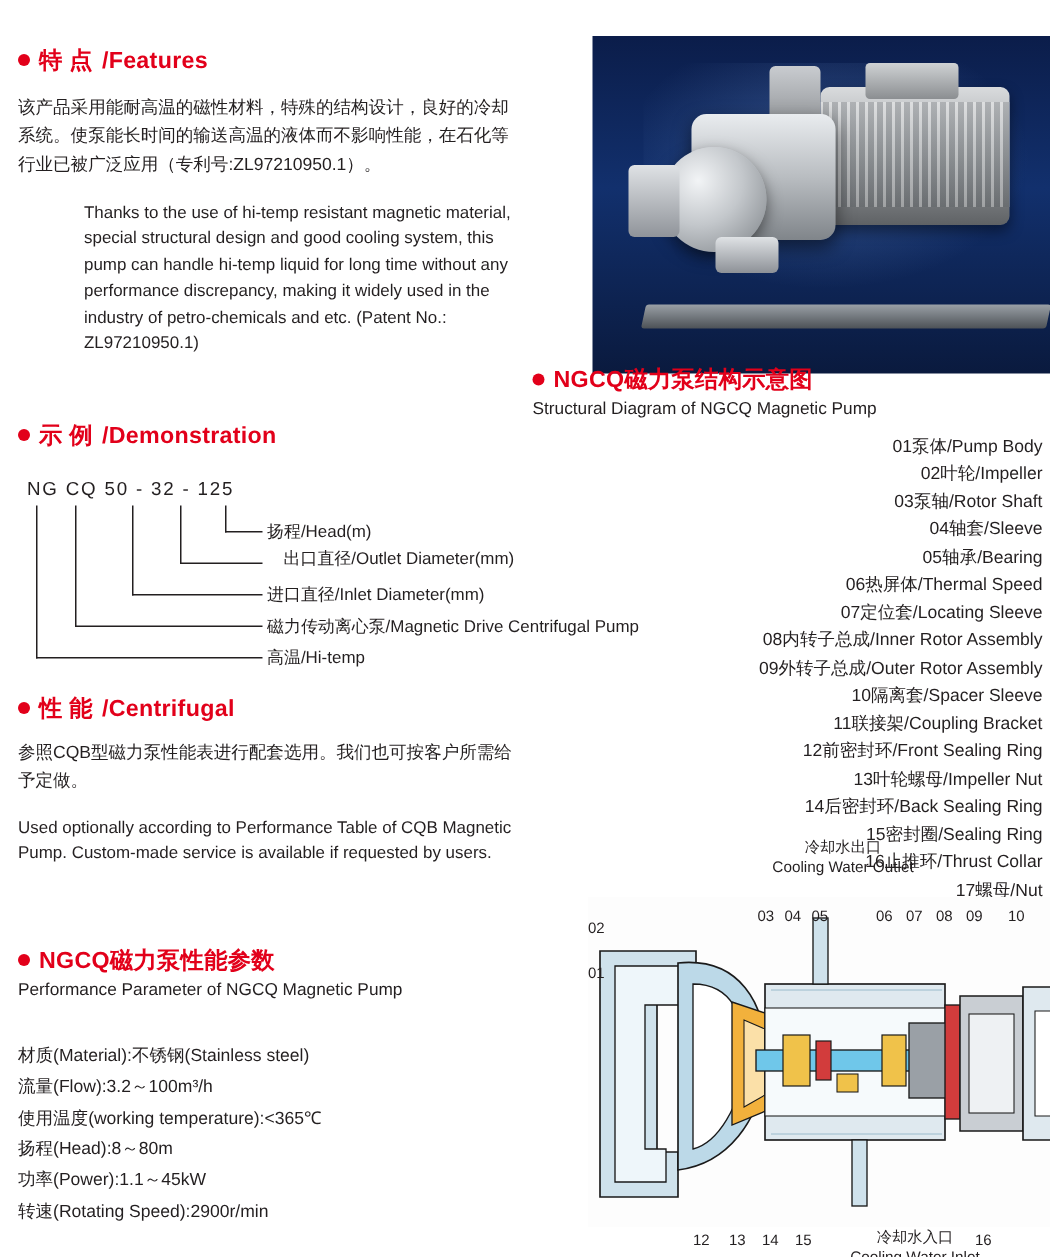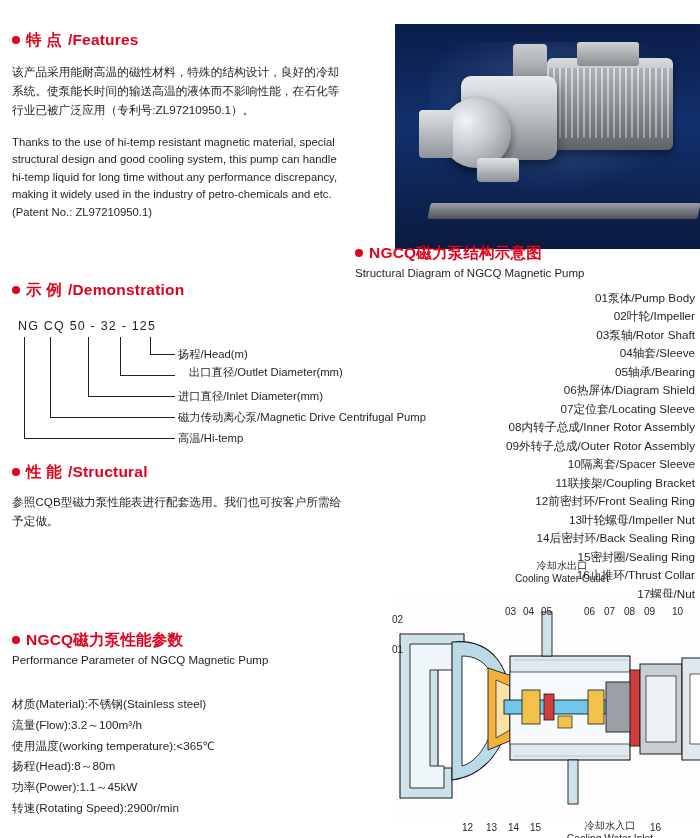--- a/index.html
+++ b/index.html
@@ -57,21 +57,21 @@
     line-height: 1.55;
     color: #231f20;
   }
 
   
   #features {
     position: absolute;
     left: 12px; top: 30px; width: 330px;
   }
   #features .body-cn { }
-  #features .body-en { margin-top: 14px; }
+  #features .body-en { margin-top: 14px; margin-left: 44px; }
 
   #demo {
     position: absolute;
     left: 12px; top: 280px; width: 340px;
   }
   .model-wrap {
     position: relative;
     margin-top: 18px;
     height: 135px;
     font-size: 11.5px;
@@ -264,23 +264,24 @@
       <div class="leg" style="left:166px; top:70px;">进口直径/Inlet Diameter(mm)</div>
       <div class="leg" style="left:166px; top:91px;">磁力传动离心泵/Magnetic Drive Centrifugal Pump</div>
       <div class="leg" style="left:166px; top:112px;">高温/Hi-temp</div>
     </div>
   </section>
 
   <section id="performance">
     <div class="head">
       <span class="bullet"></span>
       <span class="txt">性 能</span>
-      <span class="txt">/Structural</span>
+      <span class="txt">/Centrifugal</span>
     </div>
     <p class="body-cn">参照CQB型磁力泵性能表进行配套选用。我们也可按客户所需给予定做。</p>
+    <p class="body-en">Used optionally according to Performance Table of CQB Magnetic Pump. Custom-made service is available if requested by users.</p>
   </section>
 
   <section id="params">
     <div class="head">
       <span class="bullet"></span>
       <span class="txt">NGCQ磁力泵性能参数</span>
     </div>
     <div class="subhead">Performance Parameter of NGCQ Magnetic Pump</div>
     <div class="param-list">
       <div>材质(Material):不锈钢(Stainless steel)</div>
@@ -313,21 +314,21 @@
       <span class="bullet"></span>
       <span class="txt">NGCQ磁力泵结构示意图</span>
     </div>
     <div class="subhead">Structural Diagram of NGCQ Magnetic Pump</div>
     <div class="struct-list">
       <div><span class="num">01</span><span>泵体/Pump Body</span></div>
       <div><span class="num">02</span><span>叶轮/Impeller</span></div>
       <div><span class="num">03</span><span>泵轴/Rotor Shaft</span></div>
       <div><span class="num">04</span><span>轴套/Sleeve</span></div>
       <div><span class="num">05</span><span>轴承/Bearing</span></div>
-      <div><span class="num">06</span><span>热屏体/Diagram Shield</span></div>
+      <div><span class="num">06</span><span>热屏体/Thermal Speed</span></div>
       <div><span class="num">07</span><span>定位套/Locating Sleeve</span></div>
       <div><span class="num">08</span><span>内转子总成/Inner Rotor Assembly</span></div>
       <div><span class="num">09</span><span>外转子总成/Outer Rotor Assembly</span></div>
       <div><span class="num">10</span><span>隔离套/Spacer Sleeve</span></div>
       <div><span class="num">11</span><span>联接架/Coupling Bracket</span></div>
       <div><span class="num">12</span><span>前密封环/Front Sealing Ring</span></div>
       <div><span class="num">13</span><span>叶轮螺母/Impeller Nut</span></div>
       <div><span class="num">14</span><span>后密封环/Back Sealing Ring</span></div>
       <div><span class="num">15</span><span>密封圈/Sealing Ring</span></div>
       <div><span class="num">16</span><span>止推环/Thrust Collar</span></div>

